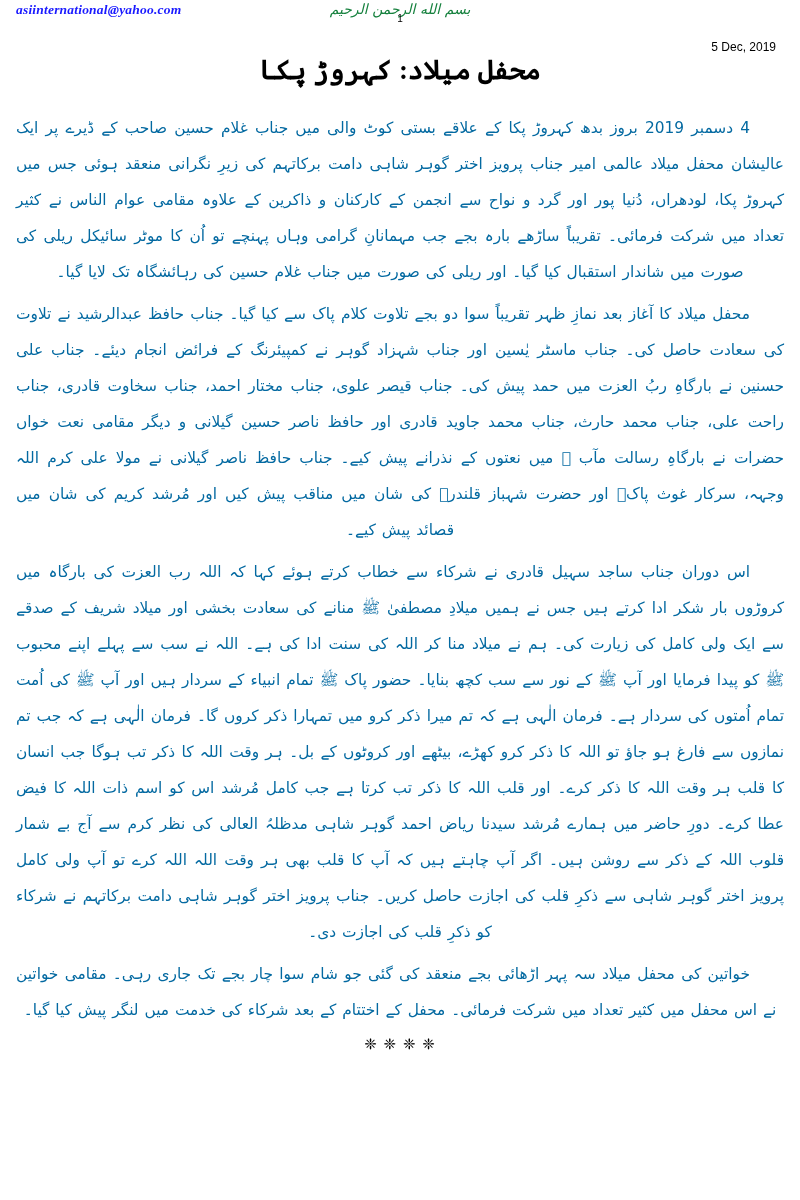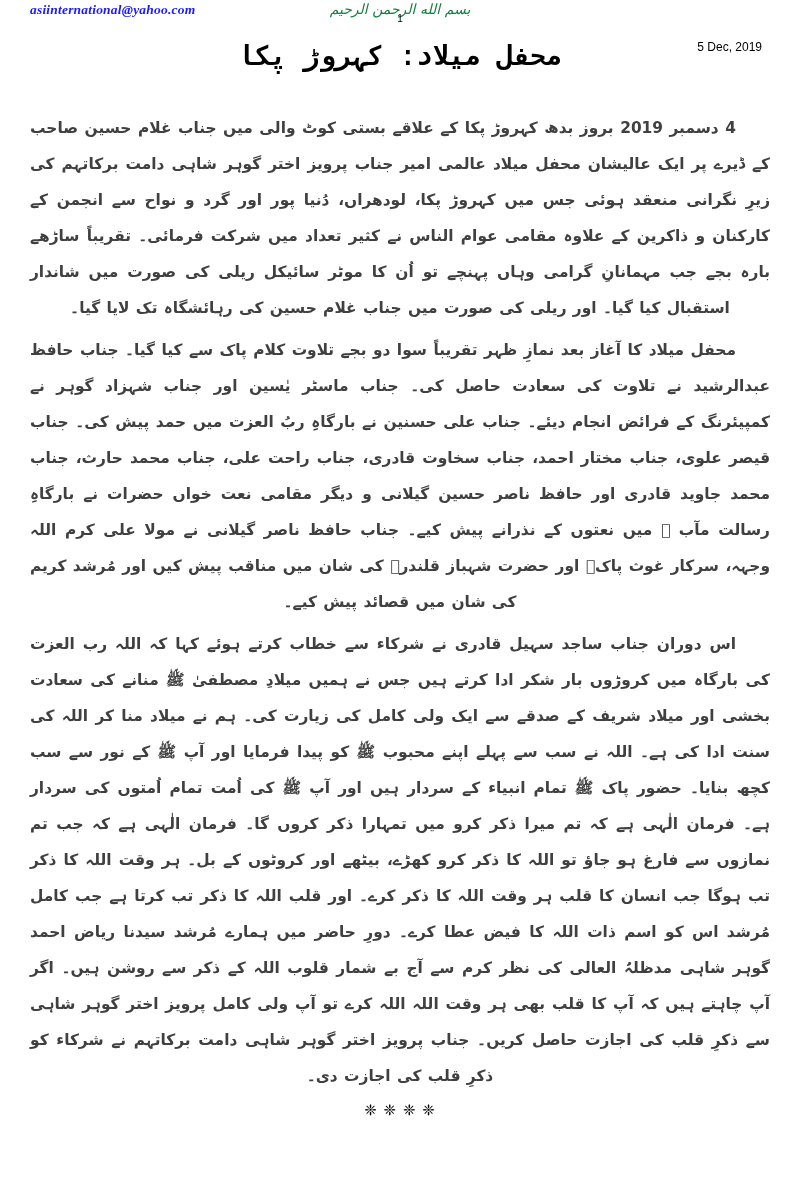--- a/index.html
+++ b/index.html
@@ -14,21 +14,21 @@
     position: relative;
     overflow: hidden;
     font-family: "Liberation Serif", "DejaVu Serif", serif;
     color: #000000;
   }
   .page {
     width: 800px;
     height: 1200px;
     position: relative;
     box-sizing: border-box;
-    padding: 0 30px;
+    padding: 0 16px;
   }
 
   
   .header-row {
     position: relative;
     height: 84px;
   }
   .email-top {
     position: absolute;
     top: 2px;
@@ -71,24 +71,24 @@
     position: absolute;
     top: 32px;
     left: 0;
     right: 0;
     height: 48px;
   }
   .doc-title {
     position: absolute;
     left: 0;
     right: 0;
-    top: 4px;
+    top: 16px;
     text-align: center;
     direction: rtl;
-    font-family: Liberation Mono, monospace;
+    font-family: Liberation Serif, serif;
     font-weight: bold;
     font-size: 27px;
     line-height: 44px;
     color: #000;
     white-space: nowrap;
   }
   .doc-date {
     position: absolute;
     right: 8px;
     top: 8px;
@@ -107,23 +107,22 @@
     text-align-last: center;
   }
   .para {
     direction: rtl;
     text-align: justify;
     font-family: "DejaVu Sans", "Liberation Sans", sans-serif;
     font-size: 15.4px;
     line-height: 36px;
     margin: 0 0 6px 0;
     text-indent: 34px;
-    color: #404040;
+    color: #0369a1;
     word-spacing: 1px;
-    font-weight: bold;
   }
   .para:last-of-type { margin-bottom: 0; }
 
   
   .ornaments {
     text-align: center;
     font-size: 15px;
     line-height: 20px;
     letter-spacing: 1px;
     margin: 6px 0 2px 0;
@@ -147,17 +146,18 @@
     <div class="title-row">
       <div class="doc-title">محفل میلاد:  کہروڑ پکا</div>
       <div class="doc-date">5 Dec, 2019</div>
     </div>
   </div>
 
   <div class="body-text">
     <p class="para">4 دسمبر 2019 بروز بدھ کہروڑ پکا کے علاقے بستی کوٹ والی میں جناب غلام حسین صاحب کے ڈیرے پر ایک عالیشان محفل میلاد عالمی امیر جناب پرویز اختر گوہر شاہی دامت برکاتہم کی زیرِ نگرانی منعقد ہوئی جس میں کہروڑ پکا، لودھراں، دُنیا پور اور گرد و نواح سے انجمن کے کارکنان و ذاکرین کے علاوہ مقامی عوام الناس نے کثیر تعداد میں شرکت فرمائی۔ تقریباً ساڑھے بارہ بجے جب مہمانانِ گرامی وہاں پہنچے تو اُن کا موٹر سائیکل ریلی کی صورت میں شاندار استقبال کیا گیا۔ اور ریلی کی صورت میں جناب غلام حسین کی رہائشگاہ تک لایا گیا۔</p>
     <p class="para">محفل میلاد کا آغاز بعد نمازِ ظہر تقریباً سوا دو بجے تلاوت کلام پاک سے کیا گیا۔ جناب حافظ عبدالرشید نے تلاوت کی سعادت حاصل کی۔ جناب ماسٹر یٰسین اور جناب شہزاد گوہر نے کمپیئرنگ کے فرائض انجام دیئے۔ جناب علی حسنین نے بارگاہِ ربُ العزت میں حمد پیش کی۔ جناب قیصر علوی، جناب مختار احمد، جناب سخاوت قادری، جناب راحت علی، جناب محمد حارث، جناب محمد جاوید قادری اور حافظ ناصر حسین گیلانی و دیگر مقامی نعت خواں حضرات نے بارگاہِ رسالت مآب ﷺ میں نعتوں کے نذرانے پیش کیے۔ جناب حافظ ناصر گیلانی نے مولا علی کرم اللہ وجہہ، سرکار غوث پاکؒ اور حضرت شہباز قلندرؒ کی شان میں مناقب پیش کیں اور مُرشد کریم کی شان میں قصائد پیش کیے۔</p>
     <p class="para">اس دوران جناب ساجد سہیل قادری نے شرکاء سے خطاب کرتے ہوئے کہا کہ اللہ رب العزت کی بارگاہ میں کروڑوں بار شکر ادا کرتے ہیں جس نے ہمیں میلادِ مصطفیٰ ﷺ منانے کی سعادت بخشی اور میلاد شریف کے صدقے سے ایک ولی کامل کی زیارت کی۔ ہم نے میلاد منا کر اللہ کی سنت ادا کی ہے۔ اللہ نے سب سے پہلے اپنے محبوب ﷺ کو پیدا فرمایا اور آپ ﷺ کے نور سے سب کچھ بنایا۔ حضور پاک ﷺ تمام انبیاء کے سردار ہیں اور آپ ﷺ کی اُمت تمام اُمتوں کی سردار ہے۔ فرمان الٰہی ہے کہ تم میرا ذکر کرو میں تمہارا ذکر کروں گا۔ فرمان الٰہی ہے کہ جب تم نمازوں سے فارغ ہو جاؤ تو اللہ کا ذکر کرو کھڑے، بیٹھے اور کروٹوں کے بل۔ ہر وقت اللہ کا ذکر تب ہوگا جب انسان کا قلب ہر وقت اللہ کا ذکر کرے۔ اور قلب اللہ کا ذکر تب کرتا ہے جب کامل مُرشد اس کو اسم ذات اللہ کا فیض عطا کرے۔ دورِ حاضر میں ہمارے مُرشد سیدنا ریاض احمد گوہر شاہی مدظلہُ العالی کی نظر کرم سے آج بے شمار قلوب اللہ کے ذکر سے روشن ہیں۔ اگر آپ چاہتے ہیں کہ آپ کا قلب بھی ہر وقت اللہ اللہ کرے تو آپ ولی کامل پرویز اختر گوہر شاہی سے ذکرِ قلب کی اجازت حاصل کریں۔ جناب پرویز اختر گوہر شاہی دامت برکاتہم نے شرکاء کو ذکرِ قلب کی اجازت دی۔</p>
+    <p class="para">خواتین کی محفل میلاد سہ پہر اڑھائی بجے منعقد کی گئی جو شام سوا چار بجے تک جاری رہی۔ مقامی خواتین نے اس محفل میں کثیر تعداد میں شرکت فرمائی۔ محفل کے اختتام کے بعد شرکاء کی خدمت میں لنگر پیش کیا گیا۔</p>
   </div>
 
   <div class="ornaments">❈ ❈ ❈ ❈</div>
 
 </div>
 
 </body></html>

